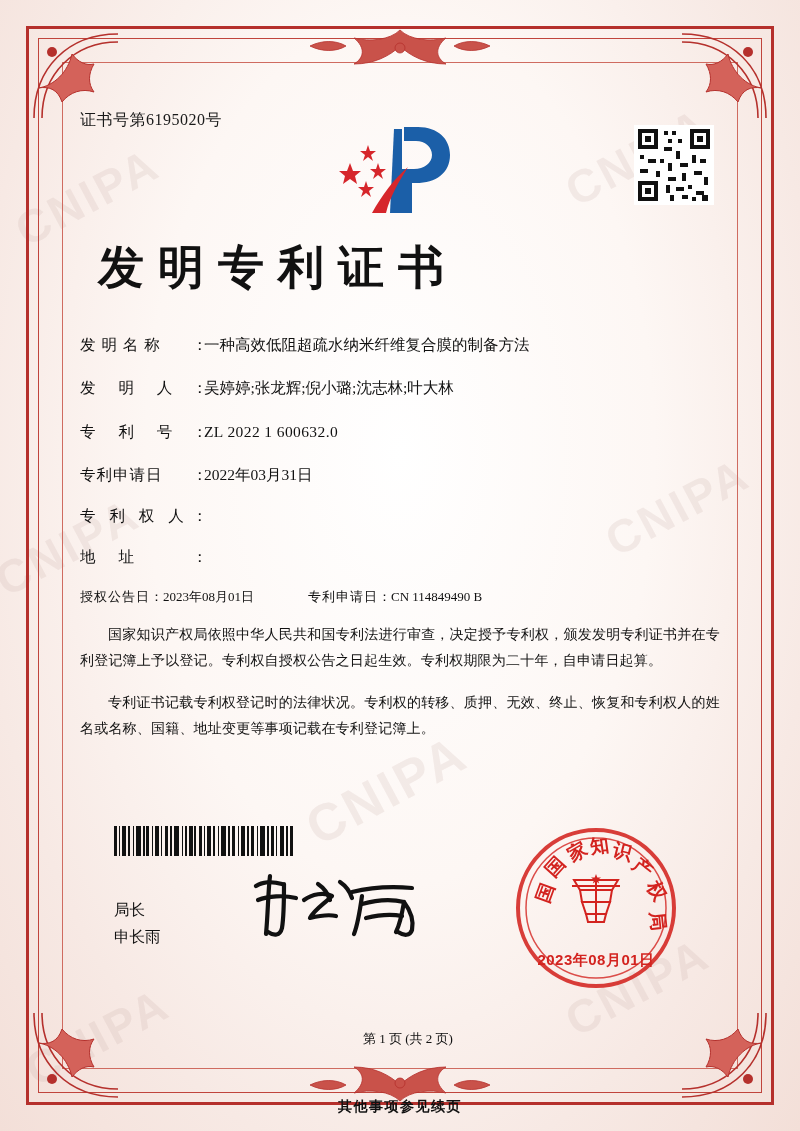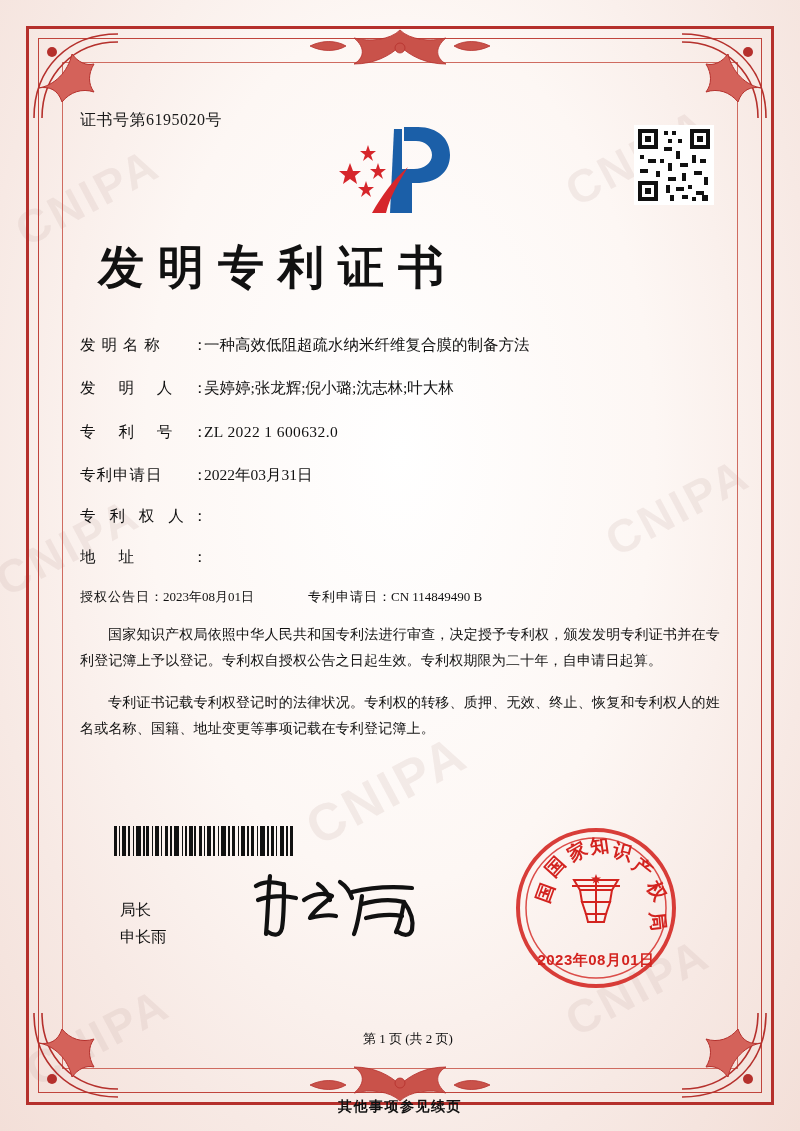--- a/index.html
+++ b/index.html
@@ -186,21 +186,21 @@
     align-items: stretch;
   }
   .barcode i {
     display: block;
     background: #111;
     height: 100%;
   }
 
   .signblock {
     position: absolute;
-    left: 120px;
+    left: 114px;
     top: 896px;
     font-size: 15.5px;
     color: #111;
     line-height: 1.75;
   }
   .signature {
     position: absolute;
     left: 240px;
     top: 866px;
     width: 200px;

